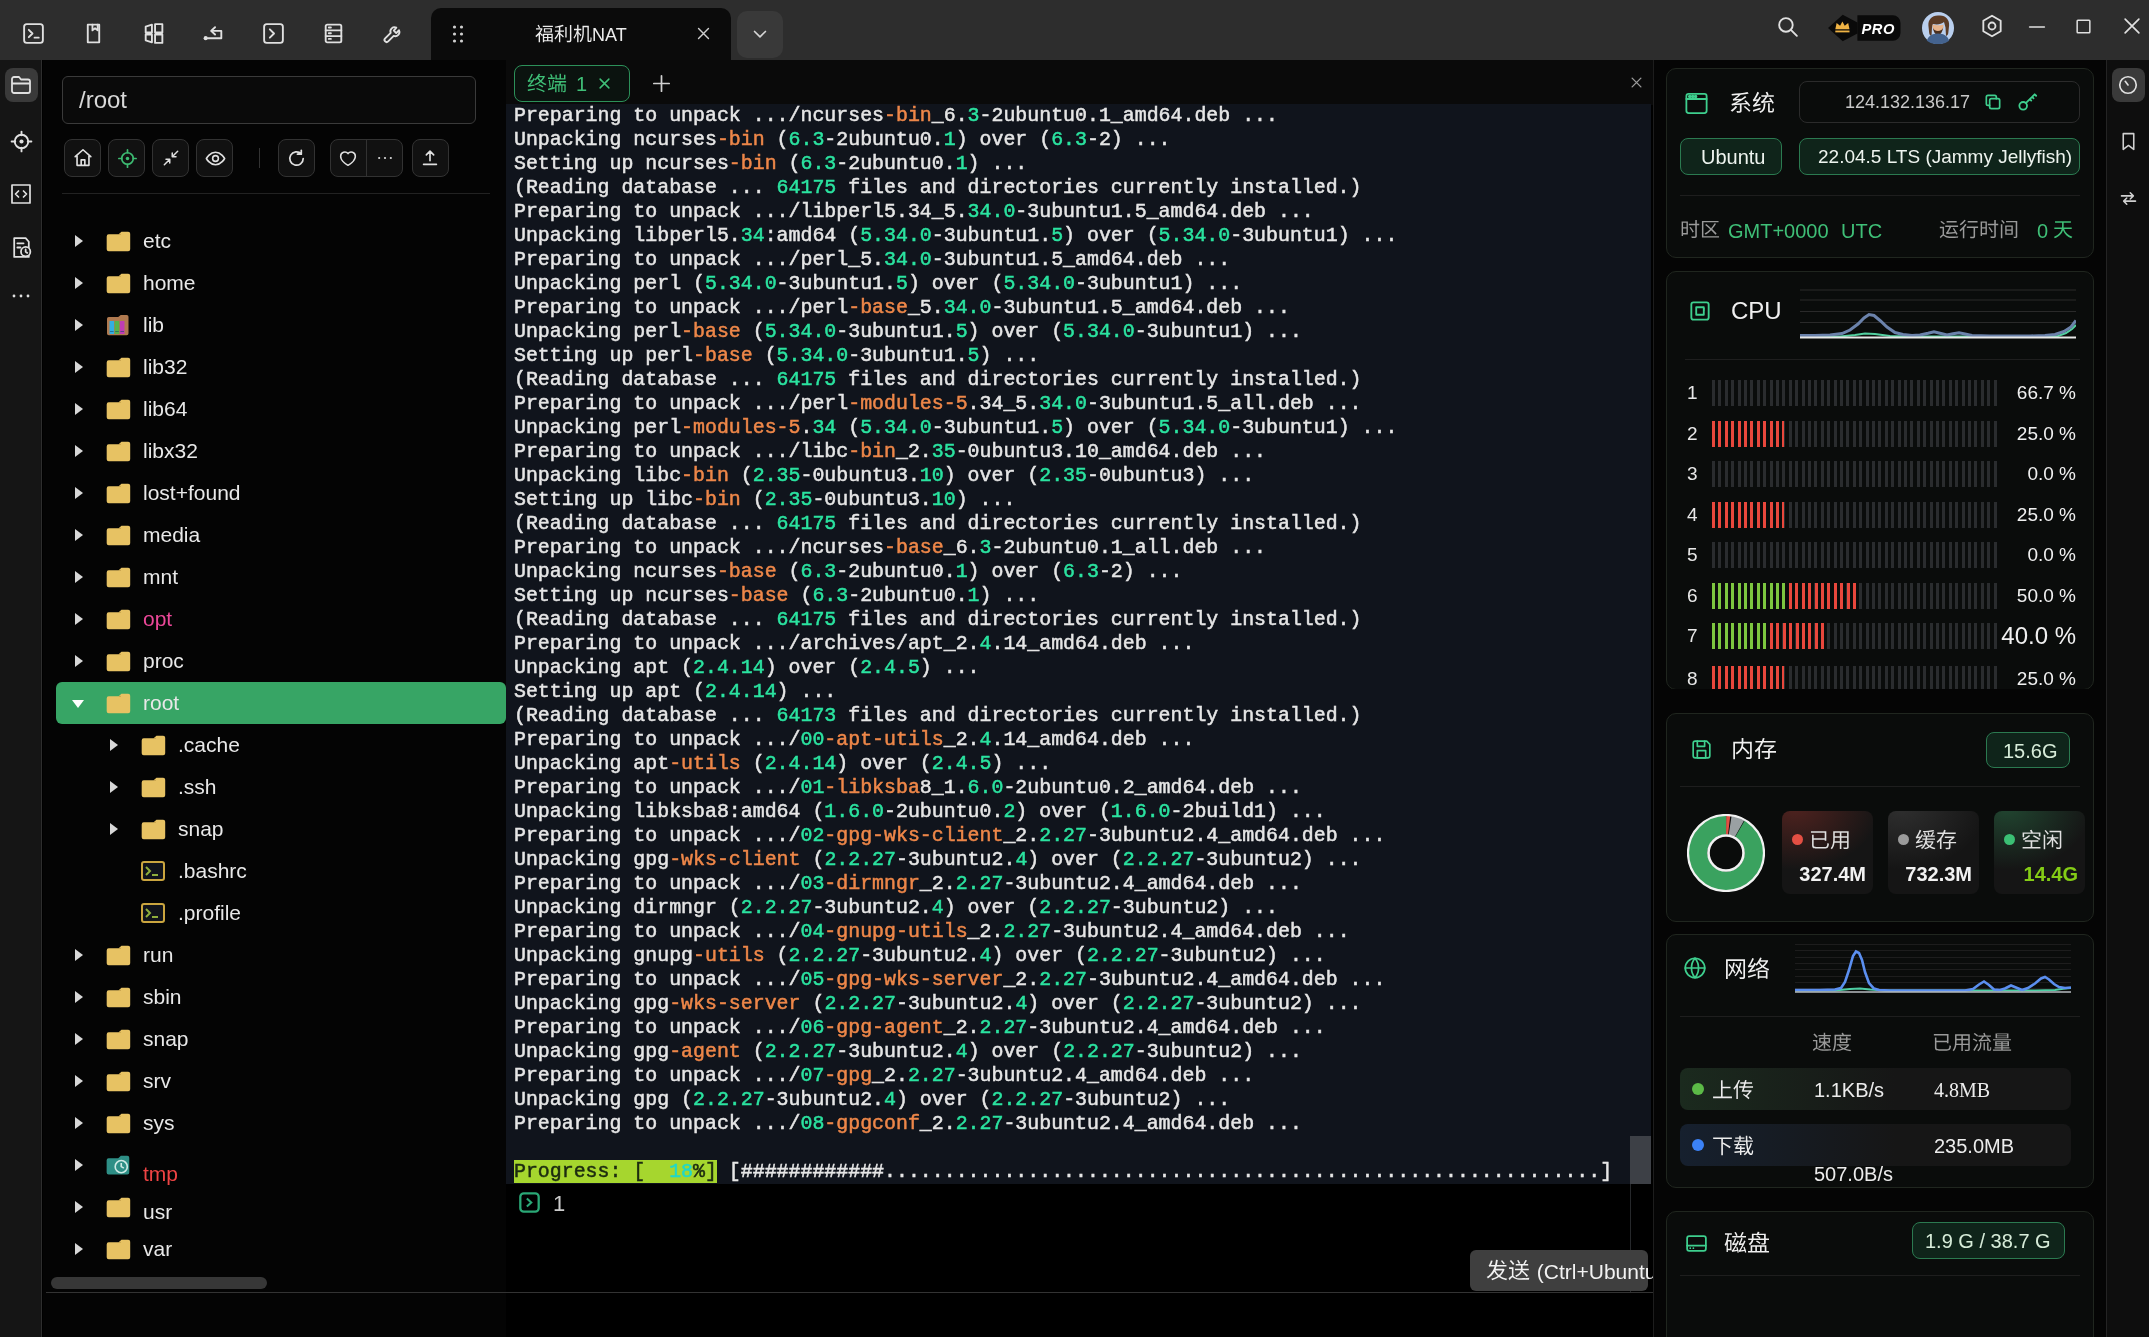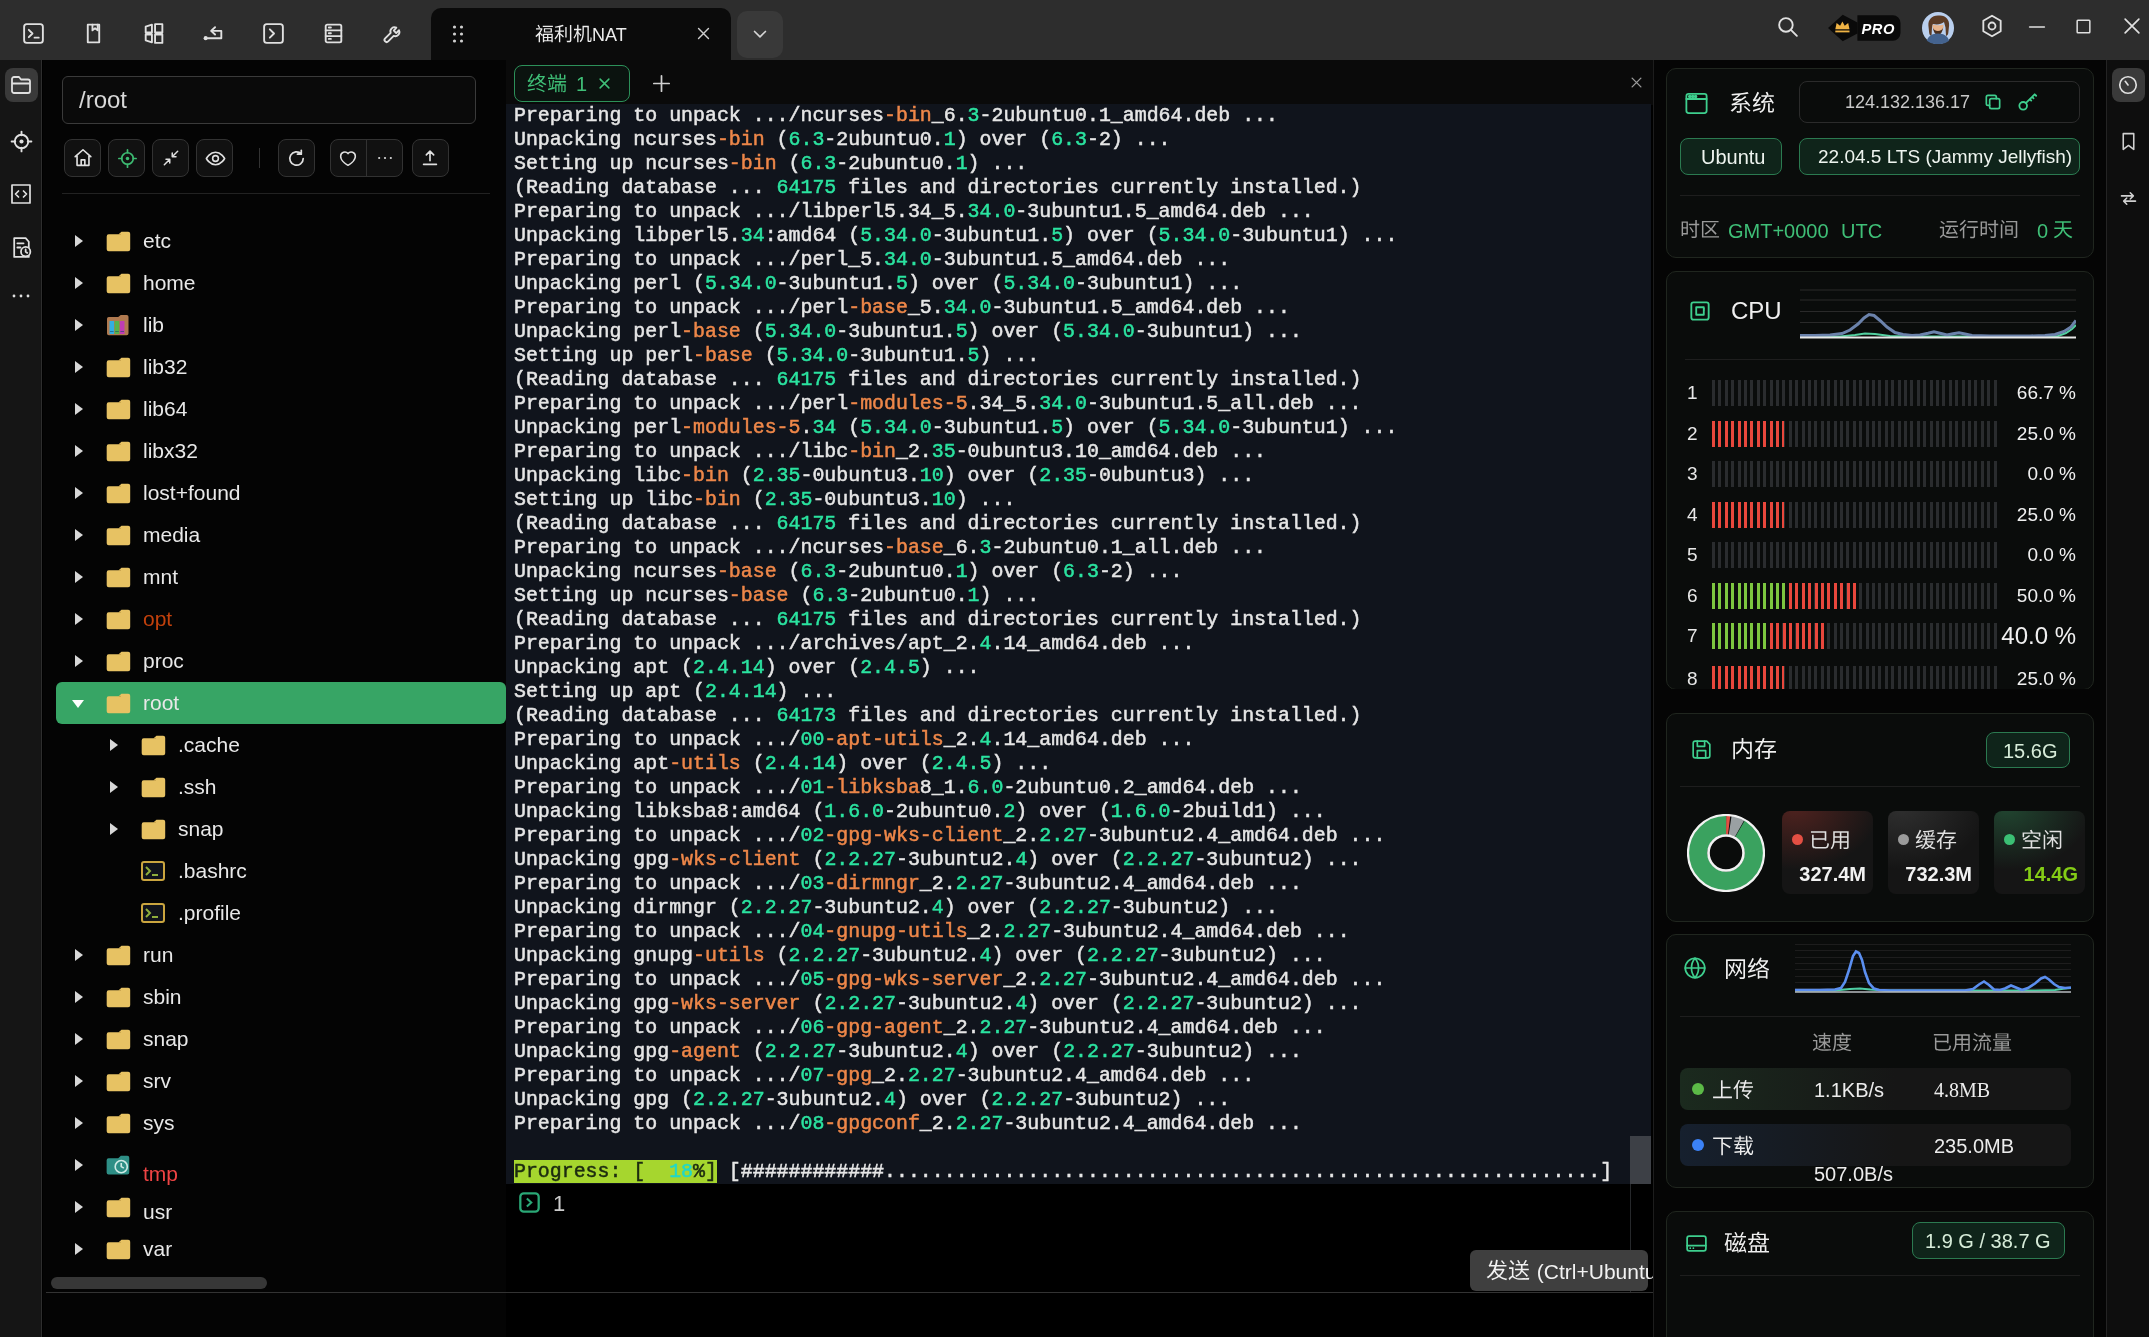--- a/index.html
+++ b/index.html
@@ -244,21 +244,21 @@
 <div style="position:absolute;left:143px;top:524px;font-family:'Liberation Sans',sans-serif;font-size:21px;line-height:21px;color:#e8e8e8;white-space:pre;">media</div>
 <svg style="position:absolute;left:104.5px;top:565.66px" width="27" height="22.68" viewBox="0 0 24 20">
     <path d="M1.5 17V5.6a1.8 1.8 0 0 1 1.8-1.8h8.9l2.4-2.3h6a1.8 1.8 0 0 1 1.8 1.8V17a1.8 1.8 0 0 1-1.8 1.8H3.3A1.8 1.8 0 0 1 1.5 17z" fill="#e7c263"></path>
     <path d="M12.4 3.8h1.8" stroke="#c9a44e" stroke-width="1"></path>
   </svg>
 <div style="position:absolute;left:143px;top:566px;font-family:'Liberation Sans',sans-serif;font-size:21px;line-height:21px;color:#e8e8e8;white-space:pre;">mnt</div>
 <svg style="position:absolute;left:104.5px;top:607.66px" width="27" height="22.68" viewBox="0 0 24 20">
     <path d="M1.5 17V5.6a1.8 1.8 0 0 1 1.8-1.8h8.9l2.4-2.3h6a1.8 1.8 0 0 1 1.8 1.8V17a1.8 1.8 0 0 1-1.8 1.8H3.3A1.8 1.8 0 0 1 1.5 17z" fill="#e7c263"></path>
     <path d="M12.4 3.8h1.8" stroke="#c9a44e" stroke-width="1"></path>
   </svg>
-<div style="position:absolute;left:143px;top:608px;font-family:'Liberation Sans',sans-serif;font-size:21px;line-height:21px;color:#c2410c;white-space:pre;">opt</div>
+<div style="position:absolute;left:143px;top:608px;font-family:'Liberation Sans',sans-serif;font-size:21px;line-height:21px;color:#ec4899;white-space:pre;">opt</div>
 <svg style="position:absolute;left:104.5px;top:649.66px" width="27" height="22.68" viewBox="0 0 24 20">
     <path d="M1.5 17V5.6a1.8 1.8 0 0 1 1.8-1.8h8.9l2.4-2.3h6a1.8 1.8 0 0 1 1.8 1.8V17a1.8 1.8 0 0 1-1.8 1.8H3.3A1.8 1.8 0 0 1 1.5 17z" fill="#e7c263"></path>
     <path d="M12.4 3.8h1.8" stroke="#c9a44e" stroke-width="1"></path>
   </svg>
 <div style="position:absolute;left:143px;top:650px;font-family:'Liberation Sans',sans-serif;font-size:21px;line-height:21px;color:#e8e8e8;white-space:pre;">proc</div>
 <svg style="position:absolute;left:104.5px;top:691.66px" width="27" height="22.68" viewBox="0 0 24 20">
     <path d="M1.5 17V5.6a1.8 1.8 0 0 1 1.8-1.8h8.9l2.4-2.3h6a1.8 1.8 0 0 1 1.8 1.8V17a1.8 1.8 0 0 1-1.8 1.8H3.3A1.8 1.8 0 0 1 1.5 17z" fill="#e7c263"></path>
     <path d="M12.4 3.8h1.8" stroke="#c9a44e" stroke-width="1"></path>
   </svg>
 <div style="position:absolute;left:143px;top:692px;font-family:'Liberation Sans',sans-serif;font-size:21px;line-height:21px;color:#e8e8e8;white-space:pre;">root</div>

